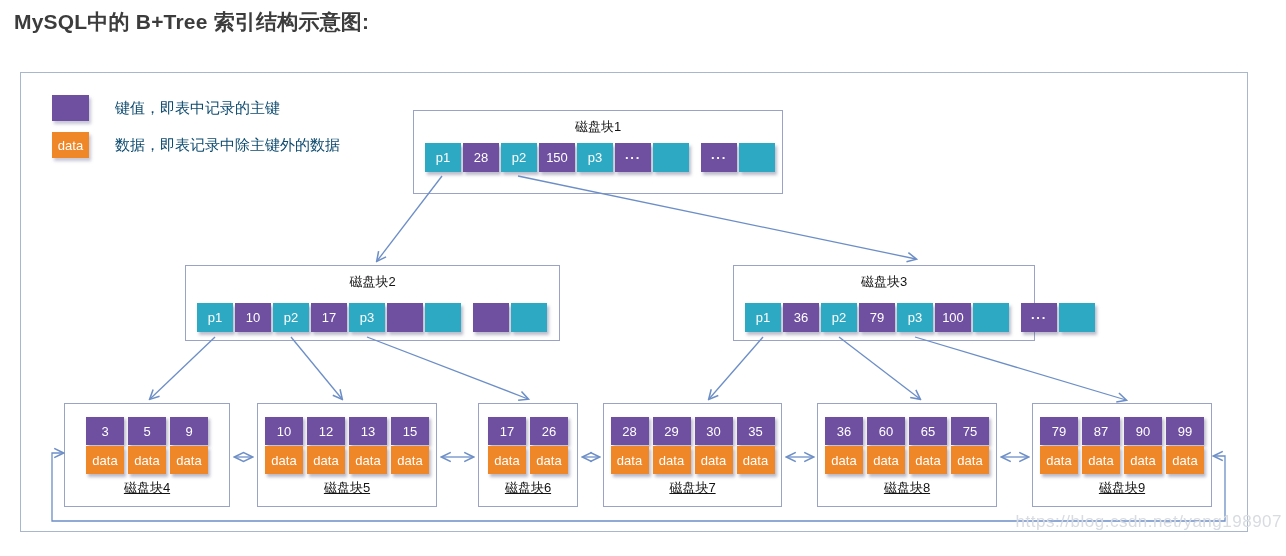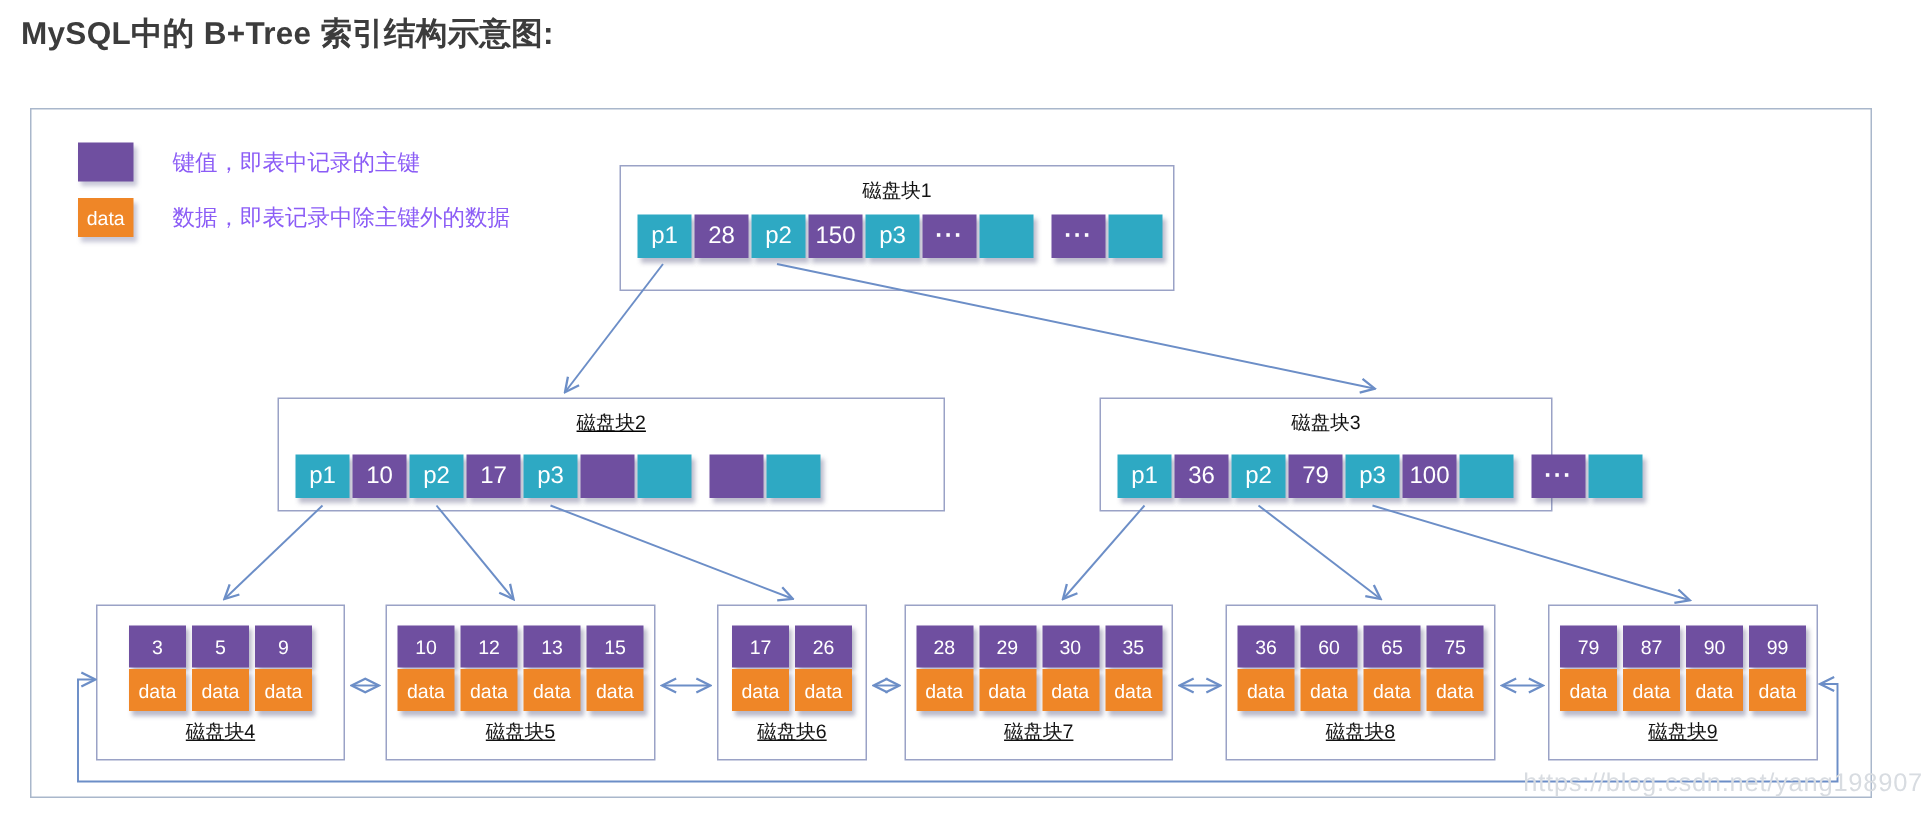--- a/index.html
+++ b/index.html
@@ -20,34 +20,34 @@
   .legend-row { display:flex; align-items:center; margin-bottom:11px; height:26px; }
   .swatch {
     width:37px; height:26px; margin-right:26px; flex:0 0 37px;
     display:flex; align-items:center; justify-content:center;
     color:#fff; font-size:13px;
     box-shadow:2px 3px 3px rgba(95,95,140,.35);
   }
   .swatch.key     { background:var(--c-key,#6f4fa0); }
   .swatch.pointer { background:var(--c-pointer,#2ea9c3); }
   .swatch.data    { background:var(--c-data,#ef8627); }
-  .legend-label { font-size:15px; color:#8b5cf6; white-space:nowrap; }
+  .legend-label { font-size:15px; color:#0c4a6e; white-space:nowrap; }
 
   
   .node {
     position:absolute; background:#fff; border:1px solid #9aa2c6;
     box-sizing:border-box;
   }
   .node-title { text-align:center; font-size:13px; color:#131313; white-space:nowrap; }
   .internal .node-title { padding-top:7px; }
   .cell-row { position:absolute; left:11px; display:flex; align-items:flex-start; }
   .cell {
     width:36px; height:29px; margin-right:2px; flex:0 0 36px;
     display:flex; align-items:center; justify-content:center;
-    color:#fff; font-size:16px;
+    color:#fff; font-size:13px;
     box-shadow:2px 3px 3px rgba(80,80,120,.38);
   }
   .cell.key     { background:var(--c-key,#6f4fa0); }
   .cell.pointer { background:var(--c-pointer,#2ea9c3); }
   .cell.dots { font-weight:bold; letter-spacing:1px; }
   .cell-gap { width:10px; flex:0 0 10px; }
 
   .leaf-cols {
     position:absolute; top:13px; left:0; right:0;
     display:flex; justify-content:center; gap:4px;
@@ -103,21 +103,21 @@
           <div class="cell pointer">p2</div>
           <div class="cell key">150</div>
           <div class="cell pointer">p3</div>
           <div class="cell key dots">···</div>
           <div class="cell pointer"></div>
           <div class="cell-gap"></div>
           <div class="cell key dots">···</div>
           <div class="cell pointer"></div>
         </div>
       </div>
-      <div class="node internal" style="left: 185px; top: 265px; width: 445px; height: 76px; text-decoration: underline;">
+      <div class="node internal" style="left: 185px; top: 265px; width: 375px; height: 76px;">
         <div class="node-title">磁盘块2</div>
         <div class="cell-row" style="top: 37px;">
           <div class="cell pointer">p1</div>
           <div class="cell key">10</div>
           <div class="cell pointer">p2</div>
           <div class="cell key">17</div>
           <div class="cell pointer">p3</div>
           <div class="cell key"></div>
           <div class="cell pointer"></div>
           <div class="cell-gap"></div>

